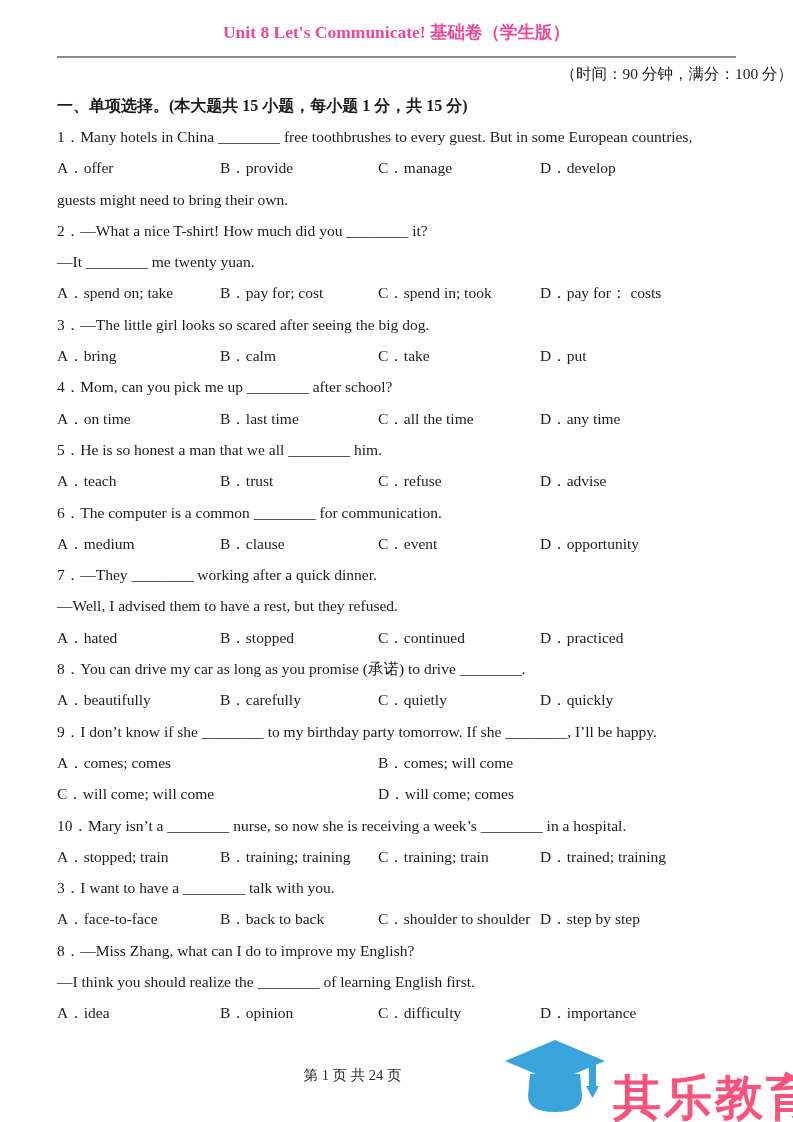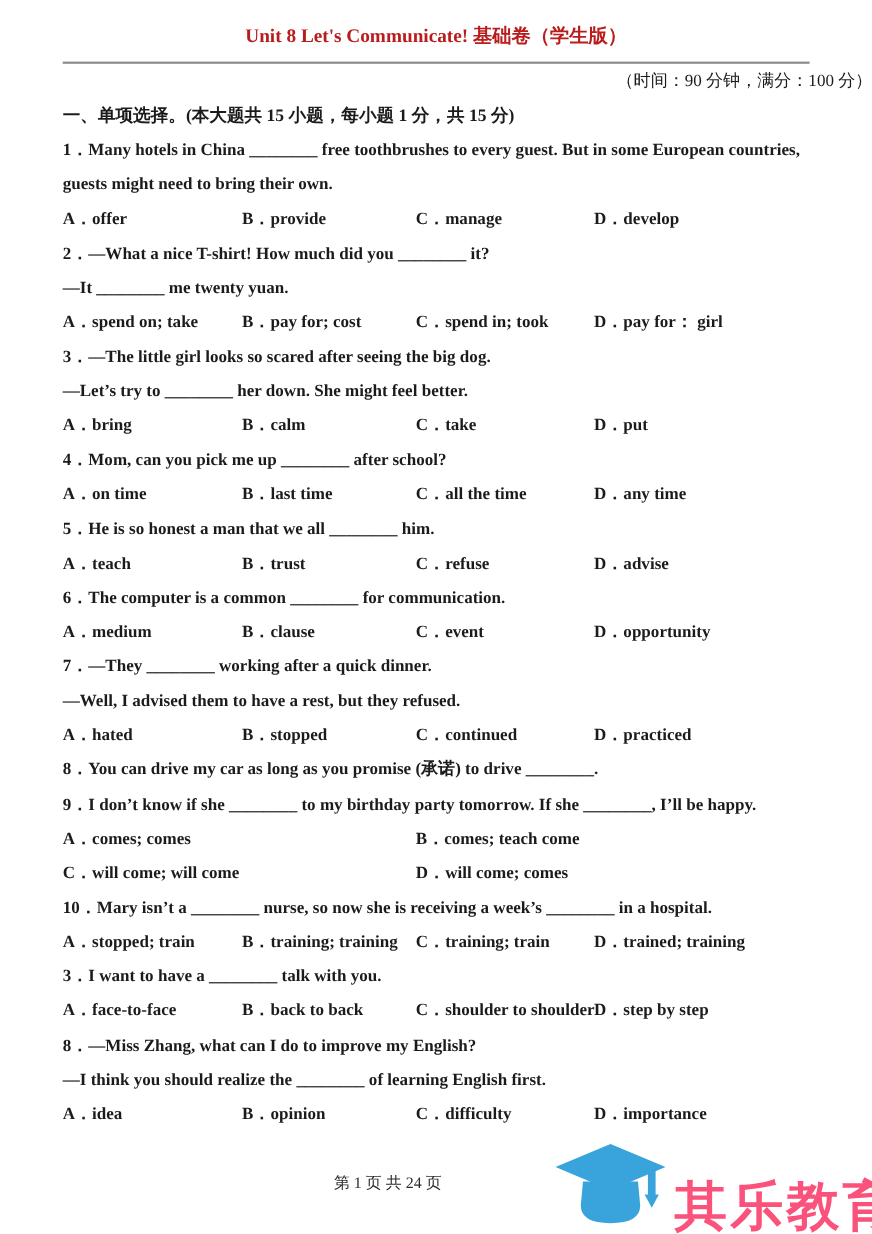--- a/index.html
+++ b/index.html
@@ -3,31 +3,31 @@
 <meta charset="utf-8">
 <style>
   html,body{margin:0;padding:0;}
   body{
     width:793px;height:1122px;background:#ffffff;position:relative;overflow:hidden;
     font-family:"Liberation Serif","DejaVu Serif",serif;color:#1b1b1b;
   }
   .page{position:relative;width:793px;height:1122px;}
   .doc-title{
     padding-top:20px;height:26px;text-align:center;
-    font-weight:bold;font-size:17.5px;color:#b91c1c;white-space:nowrap;
+    font-weight:bold;font-size:17.5px;color:#ec4899;white-space:nowrap;
   }
   .rule{border:none;border-top:2px solid #8c8c8c;margin:10px 57px 0 57px;}
   .time-line{
     height:32px;line-height:32px;text-align:right;font-size:15.5px;white-space:nowrap;
   }
   .section-line{
     margin-left:57px;height:31px;line-height:31px;
     font-weight:bold;font-size:16px;white-space:nowrap;
   }
-  .questions{margin-left:57px;width:710px;font-size:15.5px;font-weight:bold;}
+  .questions{margin-left:57px;width:710px;font-size:15.5px;}
   .line{height:31.3px;line-height:31.3px;white-space:nowrap;position:relative;}
   .opt{position:absolute;top:0;}
   .c4-0{left:0;}  .c4-1{left:163px;} .c4-2{left:321px;} .c4-3{left:483px;}
   .c2-0{left:0;}  .c2-1{left:321px;}
   .page-footer{
     position:absolute;left:0;top:1066px;width:705px;text-align:center;
     font-size:14.5px;color:#2a2a2a;white-space:nowrap;
   }
   .logo{
     position:absolute;left:503px;top:1038px;width:290px;height:84px;
@@ -49,37 +49,36 @@
   <div class="doc-title">Unit 8 Let's Communicate! 基础卷（学生版）</div>
 
   <hr class="rule">
 
   <div class="time-line">（时间：90 分钟，满分：100 分）</div>
 
   <div class="section-line">一、单项选择。(本大题共 15 小题，每小题 1 分，共 15 分)</div>
 
   <div class="questions">
       <div class="line">1．Many hotels in China ________ free toothbrushes to every guest. But in some European countries,</div>
-      <div class="line">guests might need to bring their own.</div>
       <div class="line">
         <span class="opt c4-0">A．offer</span>
         <span class="opt c4-1">B．provide</span>
         <span class="opt c4-2">C．manage</span>
         <span class="opt c4-3">D．develop</span>
       </div>
+      <div class="line">guests might need to bring their own.</div>
       <div class="line">2．—What a nice T-shirt! How much did you ________ it?</div>
       <div class="line">—It ________ me twenty yuan.</div>
       <div class="line">
         <span class="opt c4-0">A．spend on; take</span>
         <span class="opt c4-1">B．pay for; cost</span>
         <span class="opt c4-2">C．spend in; took</span>
-        <span class="opt c4-3">D．pay for： girl</span>
+        <span class="opt c4-3">D．pay for： costs</span>
       </div>
       <div class="line">3．—The little girl looks so scared after seeing the big dog.</div>
-      <div class="line">—Let’s try to ________ her down. She might feel better.</div>
       <div class="line">
         <span class="opt c4-0">A．bring</span>
         <span class="opt c4-1">B．calm</span>
         <span class="opt c4-2">C．take</span>
         <span class="opt c4-3">D．put</span>
       </div>
       <div class="line">4．Mom, can you pick me up ________ after school?</div>
       <div class="line">
         <span class="opt c4-0">A．on time</span>
         <span class="opt c4-1">B．last time</span>
@@ -102,24 +101,30 @@
       </div>
       <div class="line">7．—They ________ working after a quick dinner.</div>
       <div class="line">—Well, I advised them to have a rest, but they refused.</div>
       <div class="line">
         <span class="opt c4-0">A．hated</span>
         <span class="opt c4-1">B．stopped</span>
         <span class="opt c4-2">C．continued</span>
         <span class="opt c4-3">D．practiced</span>
       </div>
       <div class="line">8．You can drive my car as long as you promise (承诺) to drive ________.</div>
+      <div class="line">
+        <span class="opt c4-0">A．beautifully</span>
+        <span class="opt c4-1">B．carefully</span>
+        <span class="opt c4-2">C．quietly</span>
+        <span class="opt c4-3">D．quickly</span>
+      </div>
       <div class="line">9．I don’t know if she ________ to my birthday party tomorrow. If she ________, I’ll be happy.</div>
       <div class="line">
         <span class="opt c2-0">A．comes; comes</span>
-        <span class="opt c2-1">B．comes; teach come</span>
+        <span class="opt c2-1">B．comes; will come</span>
       </div>
       <div class="line">
         <span class="opt c2-0">C．will come; will come</span>
         <span class="opt c2-1">D．will come; comes</span>
       </div>
       <div class="line">10．Mary isn’t a ________ nurse, so now she is receiving a week’s ________ in a hospital.</div>
       <div class="line">
         <span class="opt c4-0">A．stopped; train</span>
         <span class="opt c4-1">B．training; training</span>
         <span class="opt c4-2">C．training; train</span>

